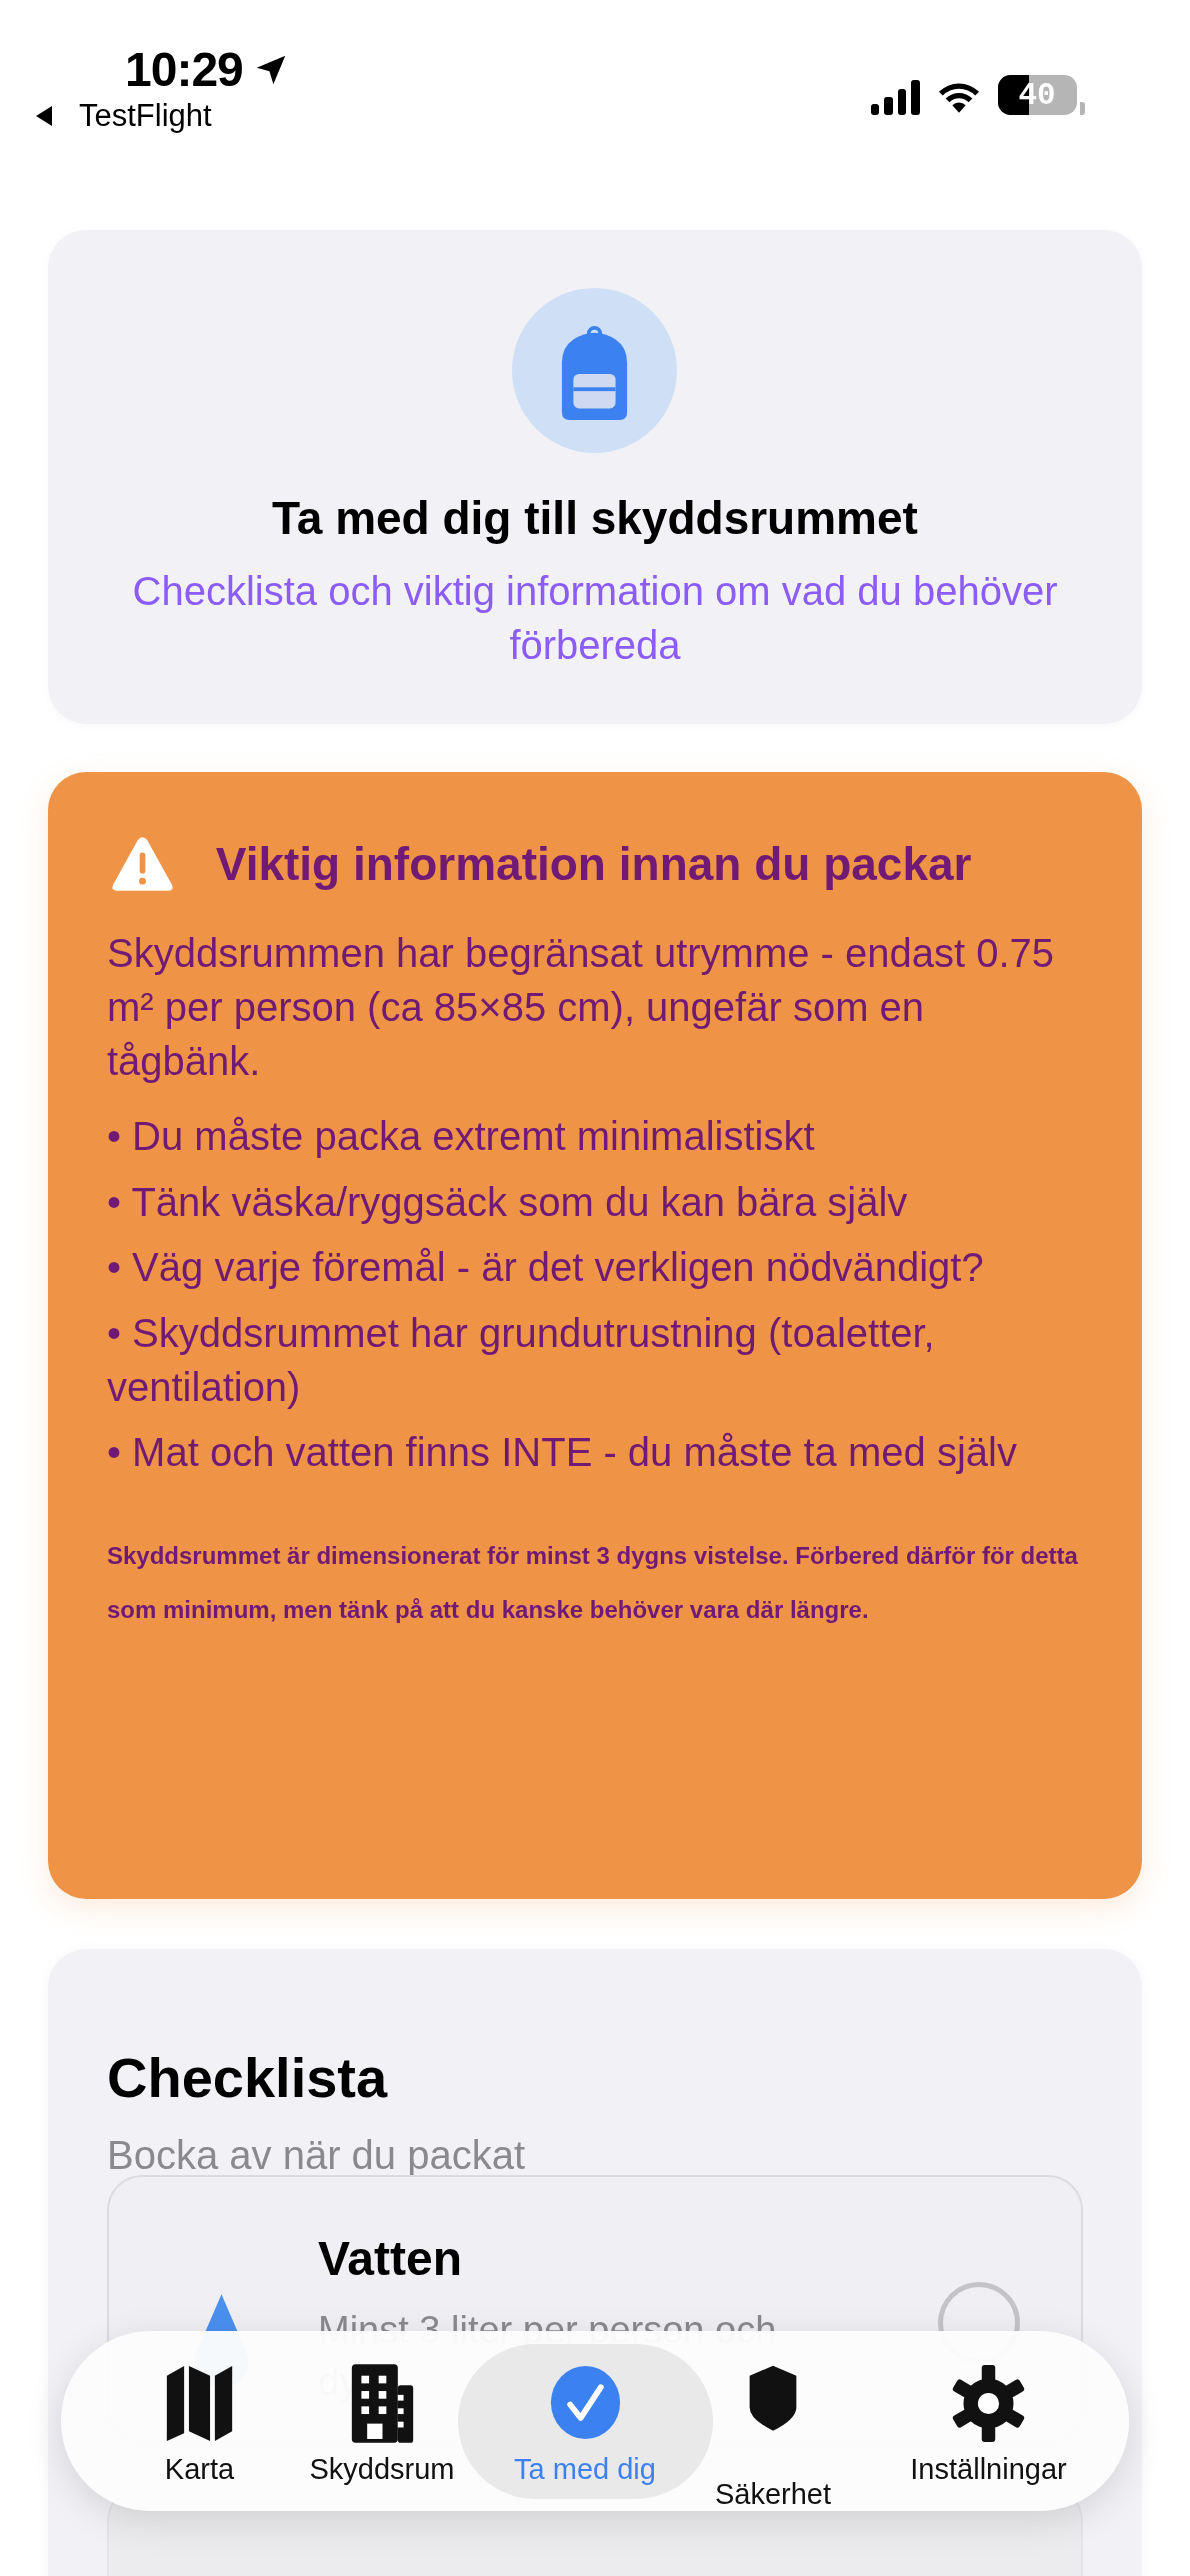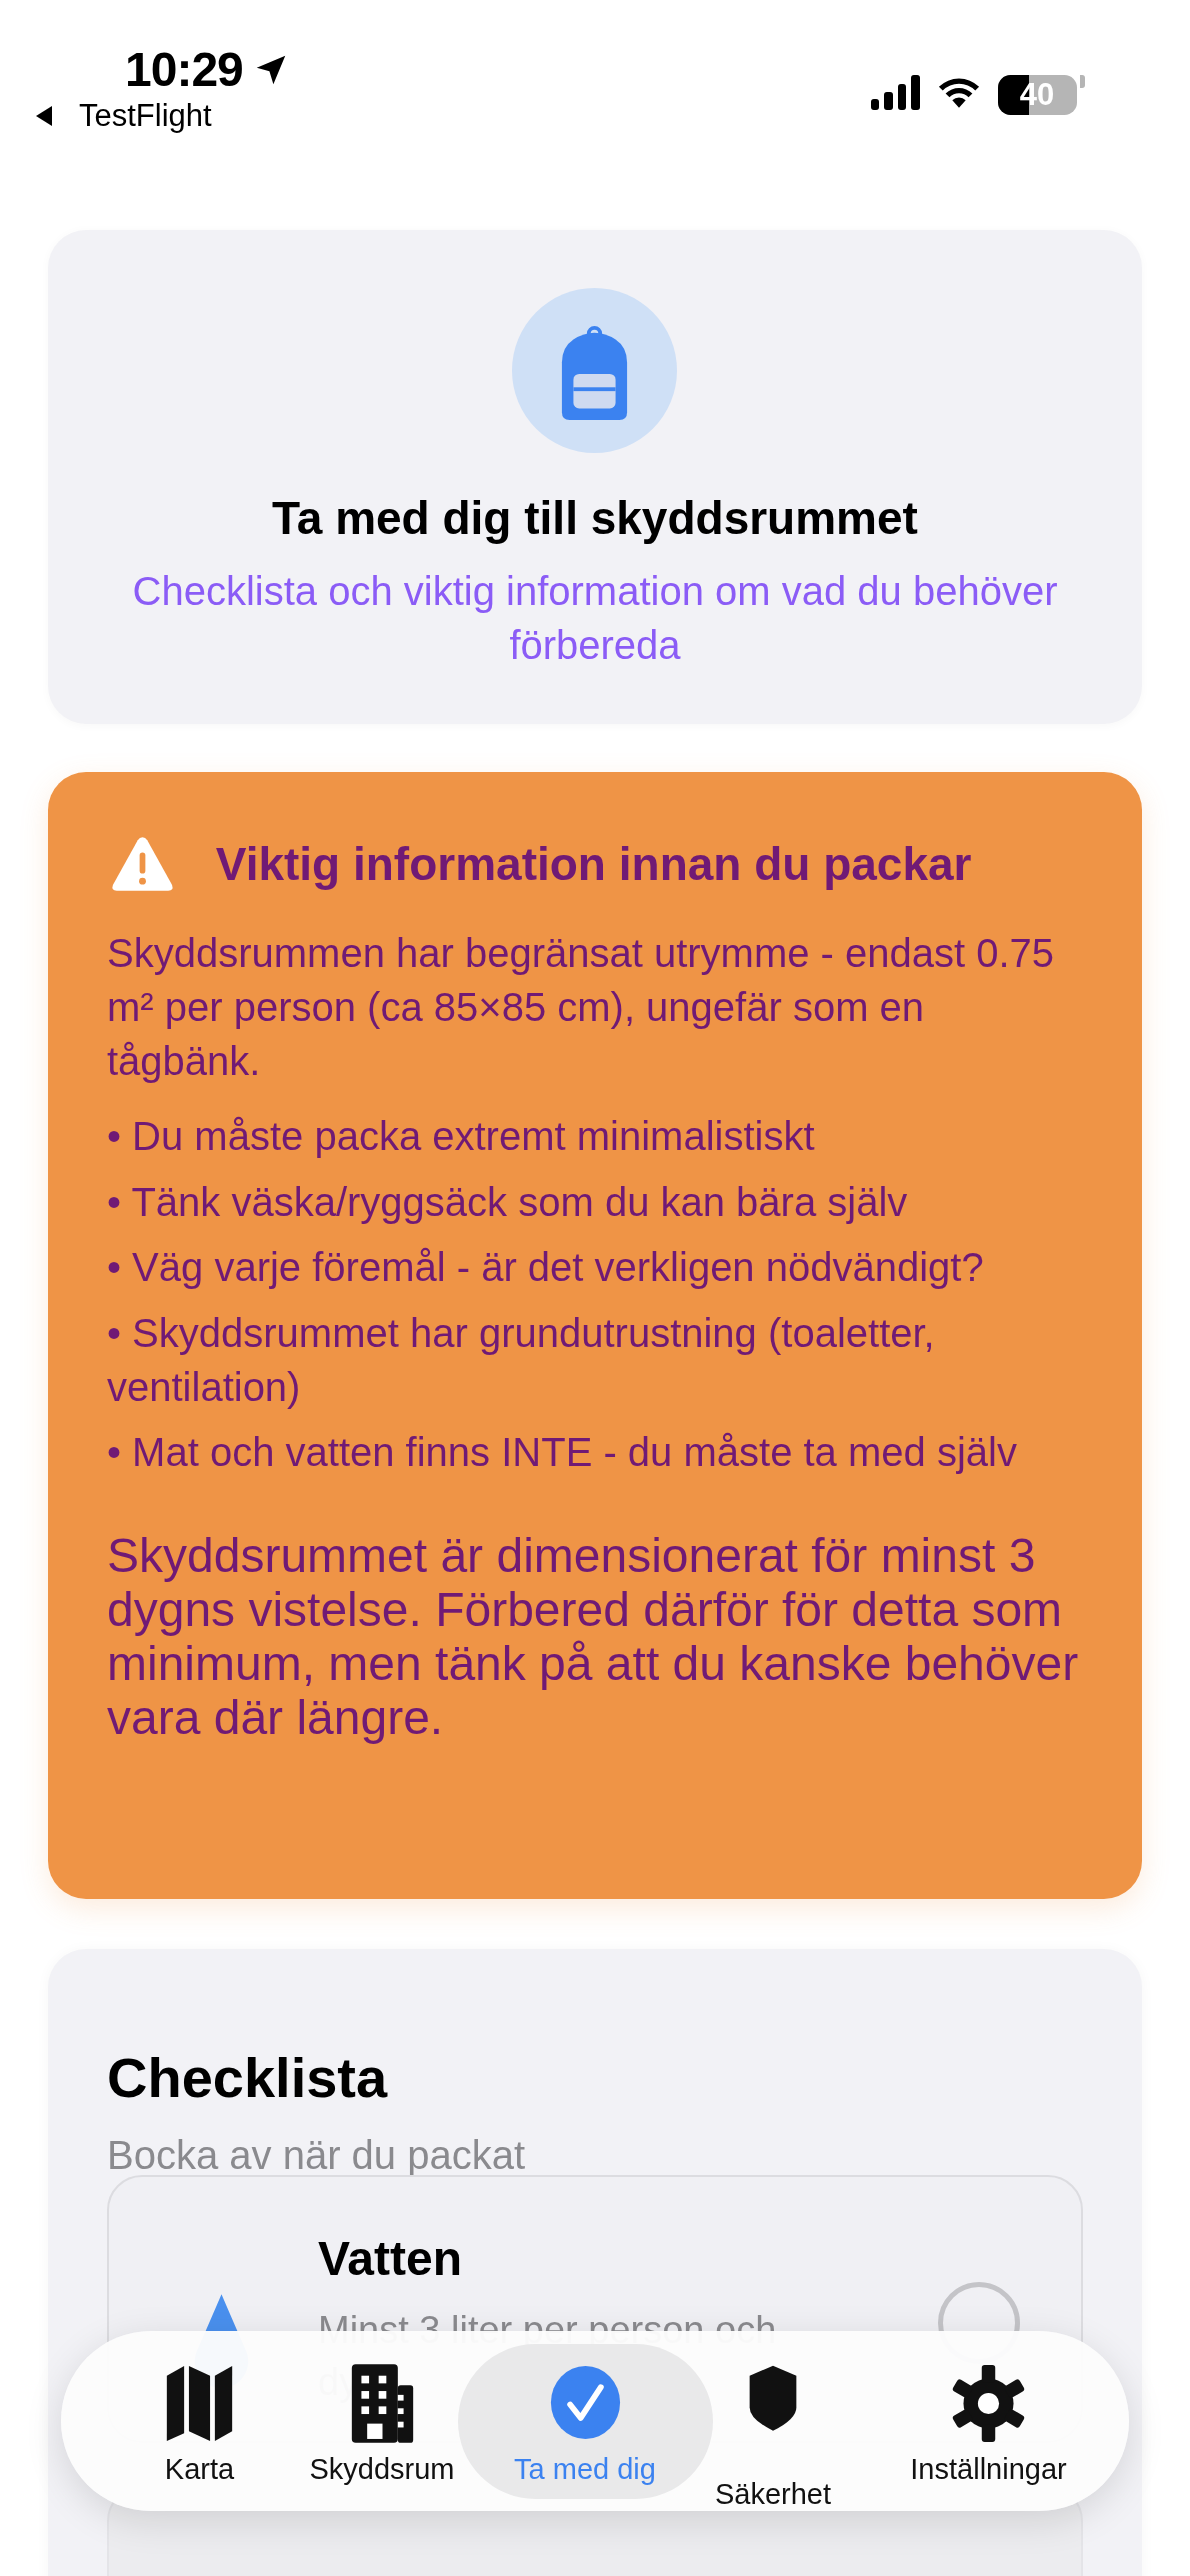--- a/index.html
+++ b/index.html
@@ -10,21 +10,21 @@
       color: #000;
     }
     .screen { position: relative; width: 1190px; height: 2576px; background: #fff; overflow: hidden; }
 
     
     .status-bar { position: absolute; top: 0; left: 0; width: 1190px; height: 144px; }
     .time { position: absolute; left: 125px; top: 42px; font-size: 48px; font-weight: 700; letter-spacing: -1px; display: flex; align-items: center; gap: 9.6px; }
     .time svg { width: 38px; height: 38px; }
     .back-app { position: absolute; left: 36px; top: 98px; font-size: 31px; font-weight: 500; display: flex; align-items: center; gap: 27px; }
     .back-app .tri { width: 0; height: 0; border-top: 10.5px solid transparent; border-bottom: 10.5px solid transparent; border-right: 16.3px solid #000; }
-    .status-right { position: absolute; right: 105px; top: 75px; display: flex; align-items: flex-start; gap: 17px; }
+    .status-right { position: absolute; right: 105px; top: 75px; display: flex; align-items: flex-end; gap: 17px; font-family: Liberation Mono, monospace; }
     .signal { display: flex; align-items: flex-end; gap: 4.8px; height: 35px; }
     .signal span { width: 8.6px; background: #000; border-radius: 2.9px; }
     .battery { position: relative; width: 79px; height: 40px; border-radius: 12.5px; background: #b5b5b5; overflow: hidden; display: flex; align-items: center; justify-content: center; }
     .battery .fill { position: absolute; left: 0; top: 0; bottom: 0; width: 40%; background: #000; }
     .battery .pct { position: relative; color: #fff; font-size: 31px; font-weight: 700; }
     .battery-cap { width: 4.8px; height: 13.4px; background: #b5b5b5; border-radius: 0 2.9px 2.9px 0; margin-left: -13.4px; }
 
     
     .card { position: absolute; left: 48px; width: 1094px; border-radius: 38px; }
     .hero { top: 230px; height: 494px; background: #f2f2f6; text-align: center; box-shadow: 0 1.9px 9.6px rgba(0,0,0,0.03); }
@@ -32,21 +32,21 @@
     .hero-title { position: absolute; top: 261px; left: 0; right: 0; font-size: 46px; font-weight: 700; color: #000; }
     .hero-sub { position: absolute; top: 334px; left: 77px; right: 77px; font-size: 40px; line-height: 54px; color: #8b5cf6; }
 
     .warning { top: 772px; height: 1127px; background: #ef9446; color: #701a75; padding: 63px 59px 0 59px; box-shadow: 0 9.6px 29px rgba(239,148,70,0.18); }
     .warn-head { display: flex; align-items: center; gap: 42px; margin-left: 3.8px; }
     .warn-head svg { width: 63px; height: 58px; }
     .warn-title { font-size: 46px; font-weight: 700; }
     .warn-intro { margin-top: 33px; font-size: 40px; line-height: 54px; }
     .warn-list { margin-top: 21px; list-style: none; }
     .warn-list li { font-size: 40px; line-height: 54px; margin-bottom: 11.5px; }
-    .warn-bold { margin-top: 50px; font-size: 48px; line-height: 54px; font-weight: 400; }
+    .warn-bold { margin-top: 50px; font-size: 24px; line-height: 54px; font-weight: 700; }
 
     .checklist { top: 1949px; height: 690px; background: #f2f2f6; padding: 58px 59px; box-shadow: 0 1.9px 13.4px rgba(0,0,0,0.04); }
     .check-title { font-size: 56px; font-weight: 700; margin-top: 38px; }
     .check-sub { font-size: 40px; color: #8a8a8e; margin-top: 23px; }
     .check-item { position: absolute; left: 59px; top: 226px; width: 976px; height: 268px; border: 2.9px solid #dcdce0; border-radius: 35px; background: #f0f0f4; }
     .drop { position: absolute; left: 82px; top: 115px; }
     .item-title { position: absolute; left: 209px; top: 54px; font-size: 48px; font-weight: 600; }
     .item-sub { position: absolute; left: 209px; top: 127px; width: 498px; font-size: 38px; line-height: 52px; color: #8a8a8e; }
     .radio { position: absolute; right: 61px; top: 105px; width: 82px; height: 82px; border-radius: 50%; border: 5.8px solid #c4c4c8; }
     .check-item-2 { position: absolute; left: 59px; top: 537px; width: 976px; height: 192px; border: 2.9px solid #e4e4e8; border-radius: 35px; background: #ececef; }

